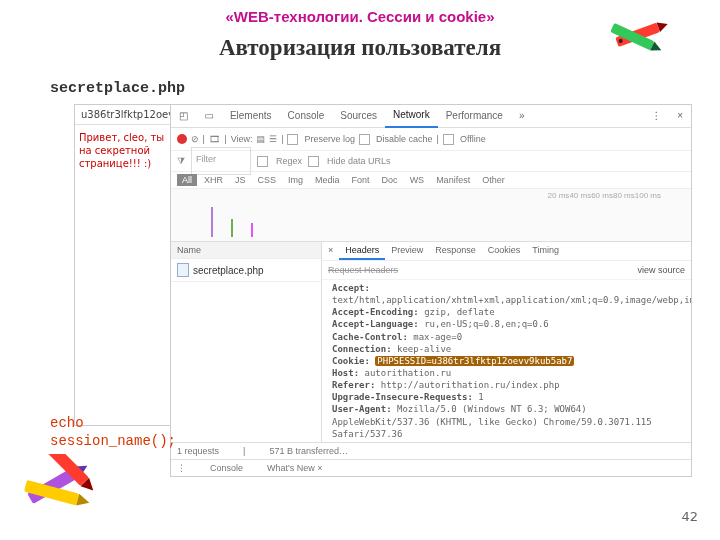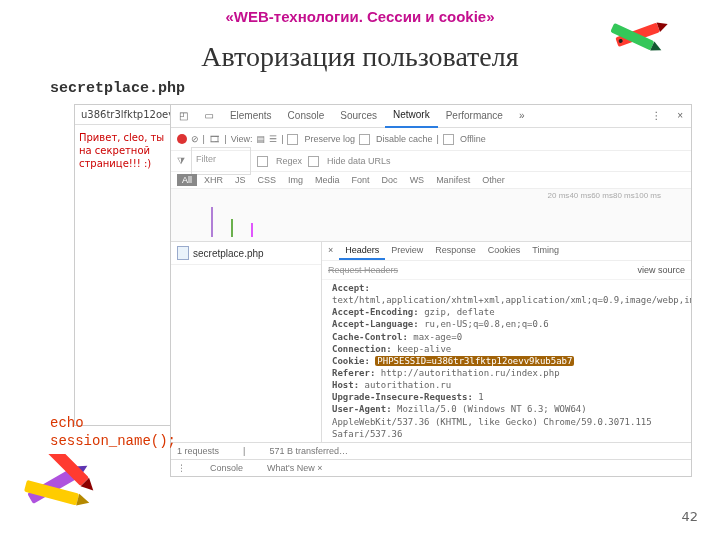--- a/index.html
+++ b/index.html
@@ -17,23 +17,23 @@
     text-align: center;
     color: #c40f8e;
     font-weight: bold;
     font-family: "Arial", sans-serif;
     font-size: 15px;
     padding-top: 8px;
   }
   .slide-title {
     text-align: center;
     font-family: "Comic Sans MS", "Segoe Script", cursive;
-    font-size: 28px;
-    font-weight: 400;
-    margin-top: 16px;
+    font-size: 23px;
+    font-weight: 700;
+    margin-top: 10px;
   }
   .file-label {
     position: absolute;
     left: 50px;
     top: 80px;
     font-family: "Courier New", monospace;
     font-weight: bold;
     font-size: 15px;
   }
   .echo-code {
@@ -326,20 +326,21 @@
     <span>60 ms</span>
     <span>80 ms</span>
     <span>100 ms</span>
     <div class="bar" style="left:40px;height:30px"></div>
     <div class="bar" style="left:60px;height:18px;background:#6ab04c"></div>
     <div class="bar" style="left:80px;height:14px;background:#e056fd"></div>
   </div>
 
   <div class="dt-split">
     <div class="dt-left">
+      <div class="col-head">Name</div>
       <div class="file-row">
         <span class="file-icon"></span>
         <span>secretplace.php</span>
       </div>
     </div>
 
     <div class="dt-right">
       <div class="right-tabs">
         <span class="right-tab">×</span>
         <span class="right-tab active">Headers</span>
@@ -352,22 +353,22 @@
         <span style="text-decoration: line-through; opacity:.6">Request Headers</span>
         <span>view source</span>
       </div>
       <div class="hdr-body">
         <div class="hdr-line"><b>Accept:</b> <span>text/html,application/xhtml+xml,application/xml;q=0.9,image/webp,image/apng,*/*;q=0.8</span></div>
         <div class="hdr-line"><b>Accept-Encoding:</b> <span>gzip, deflate</span></div>
         <div class="hdr-line"><b>Accept-Language:</b> <span>ru,en-US;q=0.8,en;q=0.6</span></div>
         <div class="hdr-line"><b>Cache-Control:</b> <span>max-age=0</span></div>
         <div class="hdr-line"><b>Connection:</b> <span>keep-alive</span></div>
         <div class="hdr-line"><b>Cookie:</b> <span class="cookie-hl">PHPSESSID=u386tr3lfktp12oevv9kub5ab7</span></div>
+        <div class="hdr-line"><b>Host:</b> <span>autorithation.ru</span></div>
         <div class="hdr-line"><b>Referer:</b> <span>http://autorithation.ru/index.php</span></div>
-        <div class="hdr-line"><b>Host:</b> <span>autorithation.ru</span></div>
         <div class="hdr-line"><b>Upgrade-Insecure-Requests:</b> <span>1</span></div>
         <div class="hdr-line"><b>User-Agent:</b> <span>Mozilla/5.0 (Windows NT 6.3; WOW64) AppleWebKit/537.36 (KHTML, like Gecko) Chrome/59.0.3071.115 Safari/537.36</span></div>
       </div>
     </div>
   </div>
 
   <div class="bottom-status">
     <span>1 requests</span>
     <span>|</span>
     <span>571 B transferred…</span>

